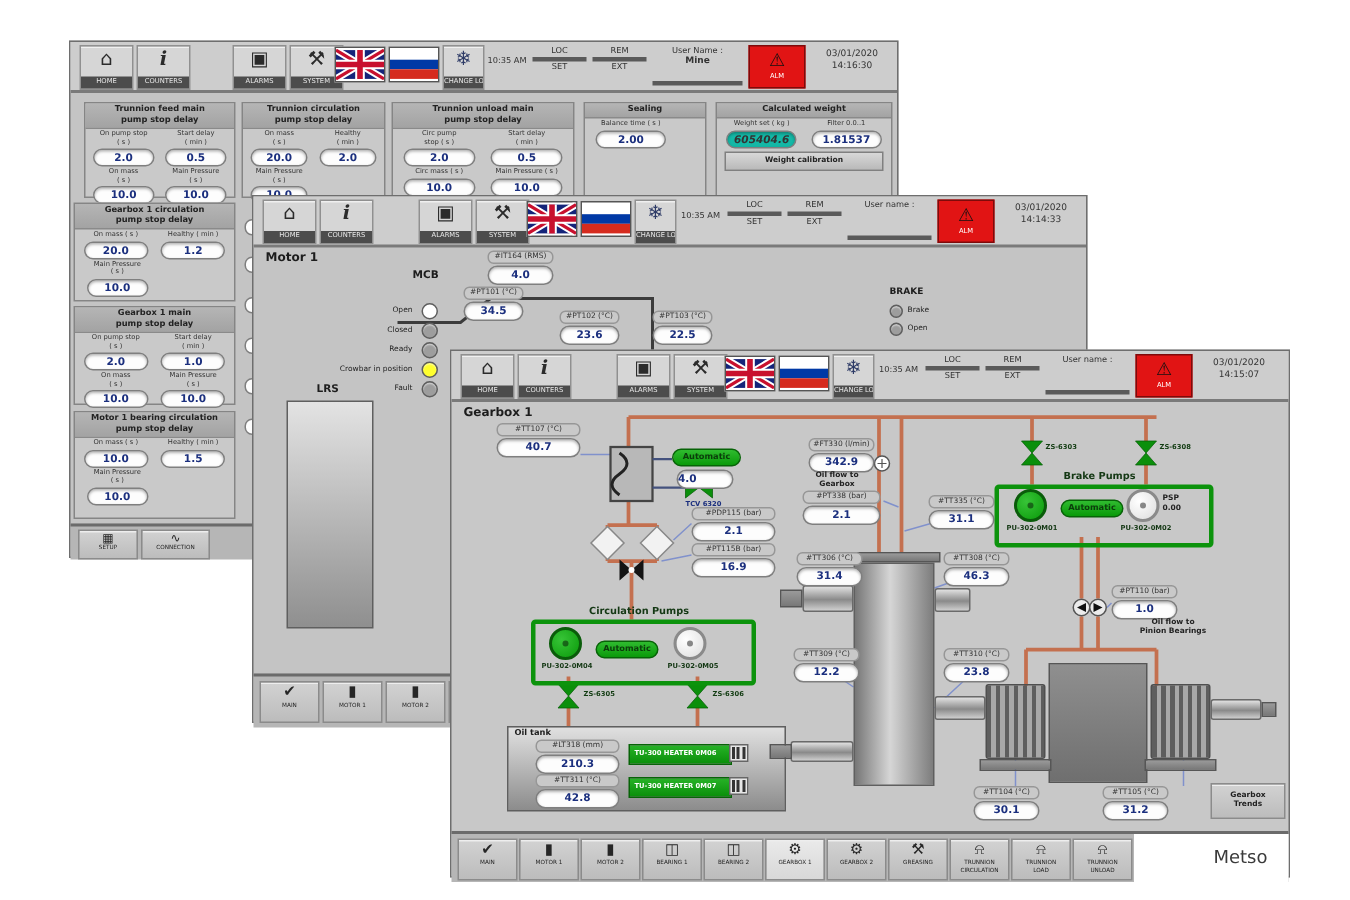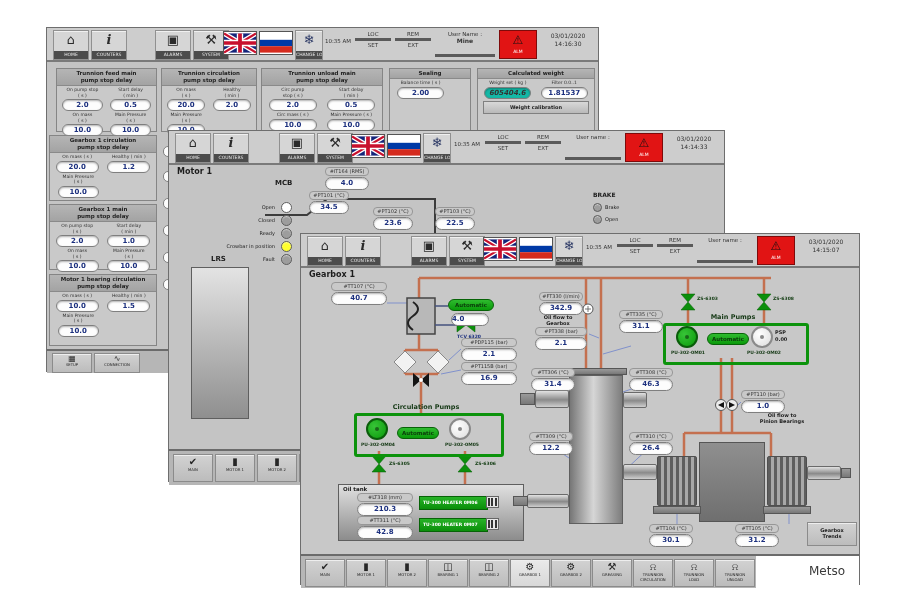--- a/index.html
+++ b/index.html
@@ -628,28 +628,28 @@
     <div class="tag" style="left:238px;top:58px;width:44px">
         <div class="tl">#FT330 (l/min)</div>
         <div class="tv">342.9</div>
       </div>
     <div class="note" style="left:228px;top:80px;width:58px">Oil flow to
 Gearbox</div>
     <div class="tag" style="left:234px;top:93px;width:52px">
         <div class="tl">#PT338 (bar)</div>
         <div class="tv">2.1</div>
       </div>
-    <div class="tag" style="left:318px;top:76px;width:44px">
+    <div class="tag" style="left:318px;top:96px;width:44px">
         <div class="tl">#TT335 (°C)</div>
         <div class="tv">31.1</div>
       </div>
 
     <div class="vlab" style="left:396px;top:62px">ZS-6303</div>
     <div class="vlab" style="left:472px;top:62px">ZS-6308</div>
-    <div class="gtitle" style="left:362px;top:79px;width:140px">Main Pumps</div>
+    <div class="gtitle" style="left:362px;top:79px;width:140px">Brake Pumps</div>
     <div class="gbox" style="left:362px;top:89px;width:140px;height:36px"></div>
     <div class="pump run" style="left:375px;top:92px"></div>
     <div class="autopill" style="left:406px;top:99px;width:40px;height:10px">Automatic</div>
     <div class="pump stop" style="left:450px;top:92px"></div>
     <div class="note" style="left:474px;top:95px;width:24px;text-align:left"><span>PSP</span></div>
     <div class="note" style="left:474px;top:102px;width:24px;text-align:left"><span>0.00</span></div>
     <div class="plab" style="left:358px;top:116px;width:58px">PU-302-0M01</div>
     <div class="plab" style="left:434px;top:116px;width:58px">PU-302-0M02</div>
 
     <div class="blockD" style="left:264px;top:134px;width:62px;height:7px"></div>
@@ -675,21 +675,21 @@
     <div class="tag" style="left:328px;top:134px;width:44px">
         <div class="tl">#TT308 (°C)</div>
         <div class="tv">46.3</div>
       </div>
     <div class="tag" style="left:228px;top:198px;width:44px">
         <div class="tl">#TT309 (°C)</div>
         <div class="tv">12.2</div>
       </div>
     <div class="tag" style="left:328px;top:198px;width:44px">
         <div class="tl">#TT310 (°C)</div>
-        <div class="tv">26.4</div>
+        <div class="tv">23.8</div>
       </div>
 
     <div class="tag" style="left:440px;top:156px;width:44px">
         <div class="tl">#PT110 (bar)</div>
         <div class="tv">1.0</div>
       </div>
     <div class="note" style="left:452px;top:178px;width:58px">Oil flow to
 Pinion Bearings</div>
     <div class="tag" style="left:348px;top:290px;width:44px">
         <div class="tl">#TT104 (°C)</div>

